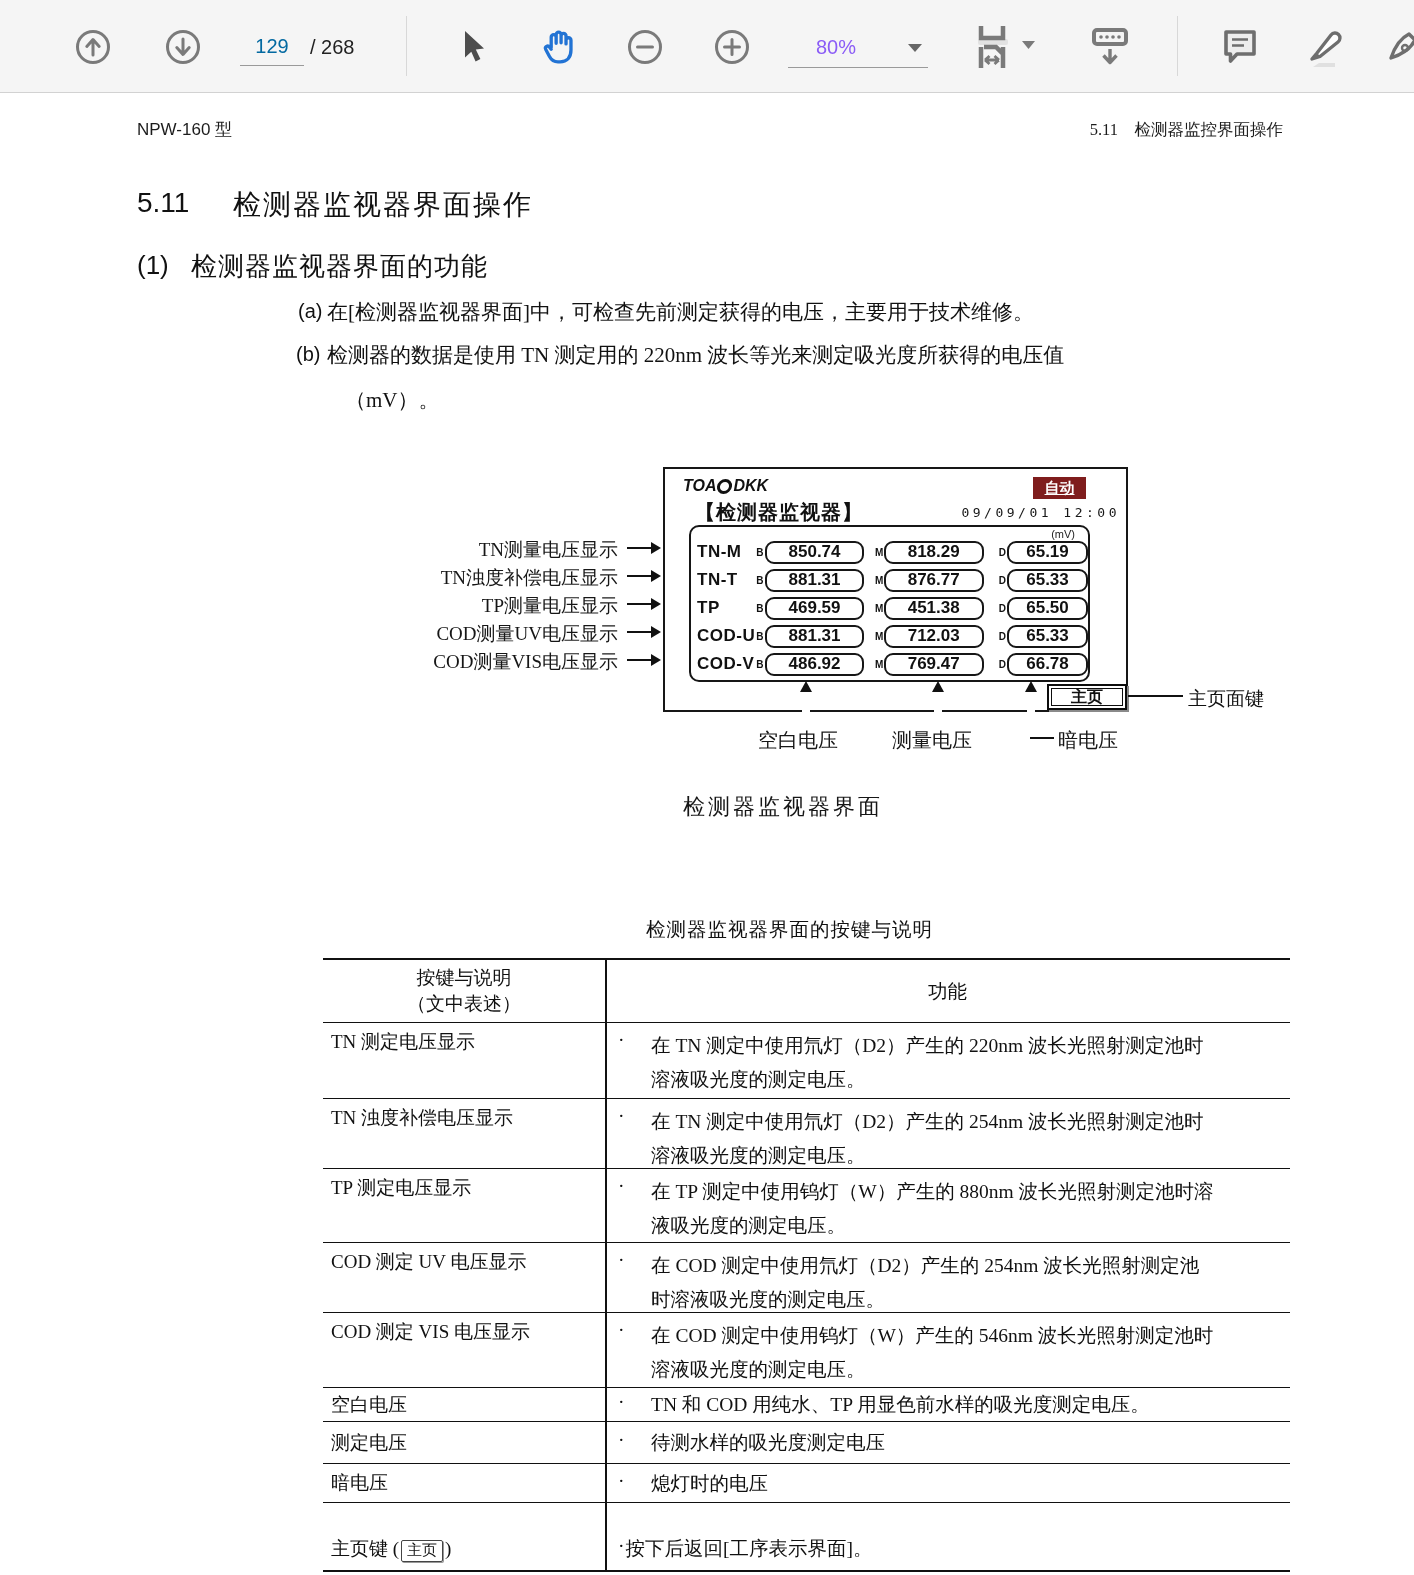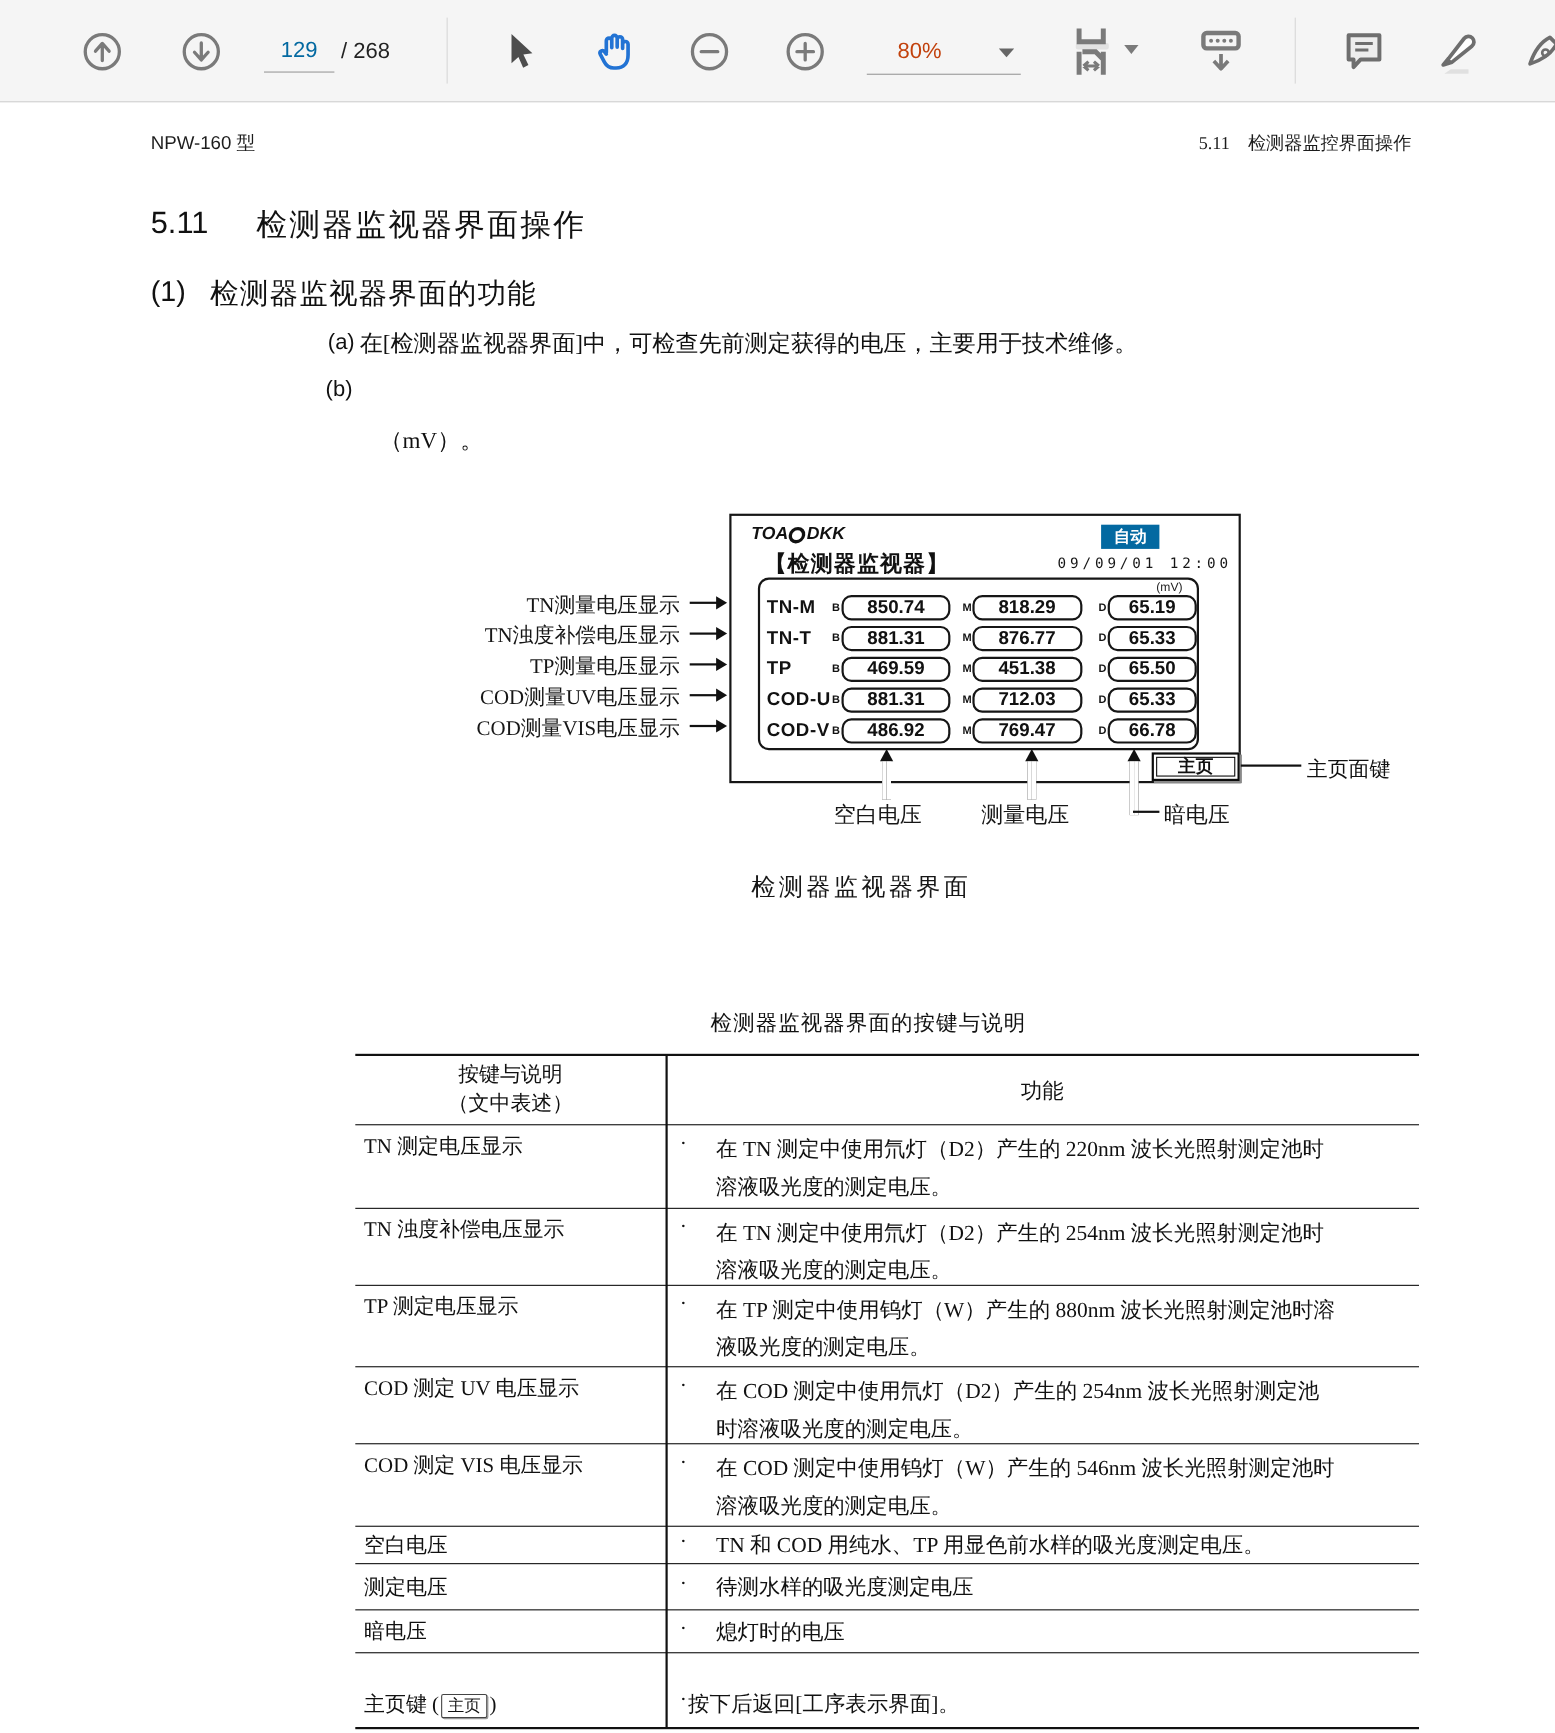--- a/index.html
+++ b/index.html
@@ -12,21 +12,21 @@
              background:#f5f5f5; border-bottom:1px solid #d2d2d2; overflow:hidden; }
   .tb-item { position:absolute; top:0; height:93px; display:flex; align-items:center; justify-content:center;
              background:none; border:none; cursor:pointer; font-family:"Liberation Sans","DejaVu Sans",sans-serif; }
   .tb-sep { position:absolute; top:16px; width:1px; height:60px; background:#d8d8d8; }
   .page-field { position:absolute; top:28px; left:240px; width:64px; height:38px;
                 border-bottom:1px solid #9a9a9a; font:20px "Liberation Sans",sans-serif; color:#0369a1;
                 display:flex; align-items:center; justify-content:center; background:transparent; }
   .page-total { position:absolute; top:28px; left:310px; height:38px; display:flex; align-items:center;
                 font:20px "Liberation Sans",sans-serif; color:#222; }
   .zoom-field { position:absolute; top:28px; left:788px; width:140px; height:40px;
-                border-bottom:1px solid #9a9a9a; display:flex; align-items:center; color:#c2410c;
+                border-bottom:1px solid #9a9a9a; display:flex; align-items:center; color:#8b5cf6;
                 font:20px "Liberation Sans",sans-serif; }
   .zoom-field .zv { margin-left:28px; }
   .zoom-caret { margin-left:52px; width:0; height:0; border-left:7px solid transparent;
                 border-right:7px solid transparent; border-top:8px solid #666; }
 
   
   .page { position:absolute; left:0; top:94px; width:1414px; height:1481px; background:#fff; }
   .abs { position:absolute; }
 
   .hdr-left  { left:137px; top:24px; font:17px "Liberation Sans","DejaVu Sans",sans-serif; color:#1c1c1c; }
@@ -50,22 +50,22 @@
   .larrow .ln { position:absolute; left:0; top:5px; width:25px; height:2px; background:#111; }
   .larrow .hd { position:absolute; left:24px; top:0; width:0; height:0;
                 border-top:6px solid transparent; border-bottom:6px solid transparent; border-left:10px solid #111; }
 
   
   .device { left:663px; top:373px; width:465px; height:245px; border:2px solid #161616; background:#fff; }
   .dev-logo { position:absolute; left:18px; top:8px; font:italic 800 16px "Liberation Sans",sans-serif;
               letter-spacing:0; color:#111; display:flex; align-items:center; }
   .logo-o { display:inline-block; width:15px; height:15px; border:3px solid #111; border-radius:50%;
             margin:0 1px; transform:skewX(-8deg); }
-  .dev-badge { position:absolute; left:336px; top:8px; width:53px; height:22px; background:#0369a1; color:#fff;
-               font:bold 15px "Liberation Sans",sans-serif; display:flex; align-items:center; justify-content:center; }
+  .dev-badge { position:absolute; left:368px; top:8px; width:53px; height:22px; background:#7f1d1d; color:#fff;
+               font:bold 15px "Liberation Sans",sans-serif; display:flex; align-items:center; justify-content:center;text-decoration:underline; }
   .dev-title { position:absolute; left:30px; top:30px; font:bold 20px "Liberation Sans",sans-serif; letter-spacing:1px; }
   .dev-dt { position:absolute; right:6px; top:36px; font:13px "DejaVu Sans Mono",monospace;
             letter-spacing:3.5px; color:#161616; }
   .panel { position:absolute; left:24px; top:56px; width:401px; height:157px;
            border:2px solid #161616; border-radius:10px;text-decoration:underline; }
   .unit { position:absolute; right:13px; top:1px; font:11px "Liberation Sans",sans-serif; color:#222; }
   .drow { position:absolute; left:0; width:100%; height:26px; display:flex; align-items:center; }
   .dlabel { margin-left:6px; width:62px; font:600 17px "Liberation Sans",sans-serif; letter-spacing:0.5px; }
   .dletter { width:10px; font:bold 10px "Liberation Sans",sans-serif; text-align:center; }
   .dletter.dm { margin-left:10px; }
@@ -243,20 +243,21 @@
 
     <span class="abs sec-num">5.11</span>
     <span class="abs sec-txt">检测器监视器界面操作</span>
 
     <span class="abs it1-num">(1)</span>
     <span class="abs it1-txt">检测器监视器界面的功能</span>
 
     <span class="abs pa-marker p-a-m">(a)</span>
     <span class="abs p-a-t">在[检测器监视器界面]中，可检查先前测定获得的电压，主要用于技术维修。</span>
     <span class="abs pa-marker p-b-m">(b)</span>
+    <span class="abs p-b-t">检测器的数据是使用 TN 测定用的 220nm 波长等光来测定吸光度所获得的电压值</span>
     <span class="abs p-b-c">（mV）。</span>
 
     <div class="abs lcall" style="left:386px;top:443px;">TN测量电压显示</div>
     <div class="abs lcall" style="left:386px;top:471px;">TN浊度补偿电压显示</div>
     <div class="abs lcall" style="left:386px;top:499px;">TP测量电压显示</div>
     <div class="abs lcall" style="left:386px;top:527px;">COD测量UV电压显示</div>
     <div class="abs lcall" style="left:386px;top:555px;">COD测量VIS电压显示</div>
 
     <div class="larrow" style="left:627px;top:448px;">
         <div class="ln"></div>

